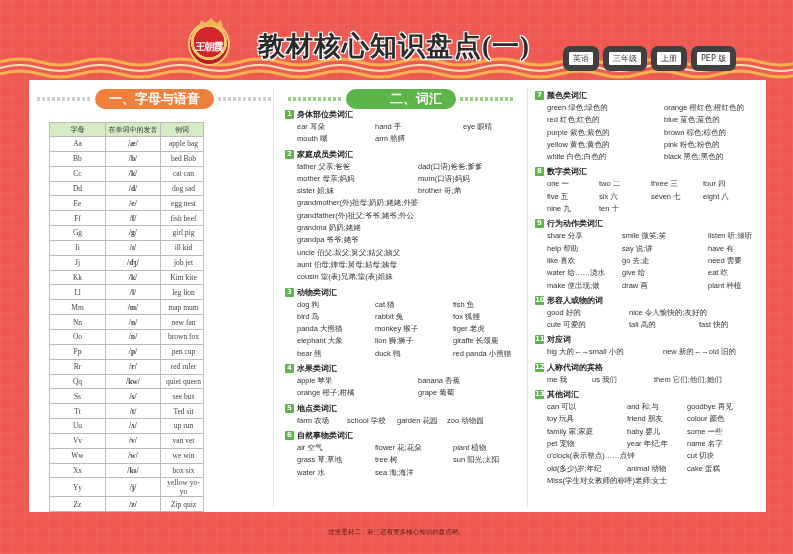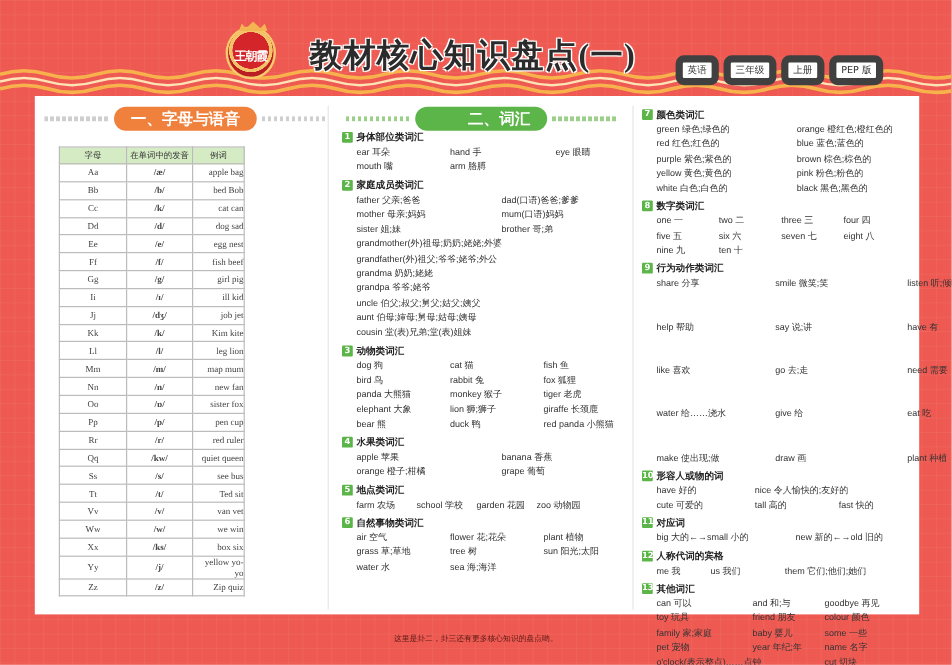--- a/index.html
+++ b/index.html
@@ -75,21 +75,21 @@
   }
   table.letters th {
     background: #d5ebc4; font-family: "DejaVu Sans", sans-serif; font-weight: normal;
     font-size: 7px; height: 14px; border: 1px solid #bbb; color: #333;
   }
   table.letters td {
     height: 14.85px; border: 1px solid #bbb; text-align: center; color: #444;
     font-family: "Liberation Serif", serif; font-size: 7.5px;
   }
   table.letters td.phon { font-weight: bold; }
-  table.letters td.ex { text-align: right; padding-left: 3px; }
+  table.letters td.ex { text-align: center; padding-left: 3px; }
 
   .vocab { position: absolute; font-size: 7px; color: #333; }
   .cat-title {
     display: flex; align-items: center; gap: 3px;
     font-family: "DejaVu Sans", sans-serif; font-weight: bold; font-size: 8px; color: #222;
     margin-top: 3px; margin-bottom: 1px;
   }
   .num {
     display: inline-block; width: 9px; height: 9px; background: #5cb548; color: #fff;
     font-size: 7px; text-align: center; line-height: 9px; border-radius: 1px;
@@ -99,21 +99,21 @@
     display: grid; padding-left: 12px; row-gap: 0px;
     font-family: Liberation Sans, sans-serif; font-size: 7.5px; line-height: 12.3px;
   }
   .w { white-space: nowrap; }
   .g3 { grid-template-columns: 78px 78px auto; }
   .g2 { grid-template-columns: 121px auto; }
   .g4 { grid-template-columns: 50px 50px 50px auto; }
   .g1 { grid-template-columns: auto; }
   .g4b { grid-template-columns: 52px 52px 52px auto; }
   .g3b { grid-template-columns: 82px 70px auto; }
-  .g3c { grid-template-columns: 75px 86px auto; gap: 24px; }
+  .g3c { grid-template-columns: 75px 86px auto; }
   .g3d { grid-template-columns: 45px 62px auto; }
   .g2b { grid-template-columns: 117px auto; }
   .footer {
     position: absolute; left: 0; top: 528px; width: 793px; text-align: center;
     font-size: 6.5px; color: #5a1a15; font-family: "DejaVu Serif", serif;
   }
 </style>
 </head>
 <body>
 
@@ -219,21 +219,21 @@
         <td class="ex">map mum</td>
       </tr>
       <tr>
         <td class="">Nn</td>
         <td class="phon">/n/</td>
         <td class="ex">new fan</td>
       </tr>
       <tr>
         <td class="">Oo</td>
         <td class="phon">/ɒ/</td>
-        <td class="ex">sister fox</td>
+        <td class="ex">brown fox</td>
       </tr>
       <tr>
         <td class="">Pp</td>
         <td class="phon">/p/</td>
         <td class="ex">pen cup</td>
       </tr>
       <tr>
         <td class="">Rr</td>
         <td class="phon">/r/</td>
         <td class="ex">red ruler</td>
@@ -245,20 +245,25 @@
       </tr>
       <tr>
         <td class="">Ss</td>
         <td class="phon">/s/</td>
         <td class="ex">see bus</td>
       </tr>
       <tr>
         <td class="">Tt</td>
         <td class="phon">/t/</td>
         <td class="ex">Ted sit</td>
+      </tr>
+      <tr>
+        <td class="">Uu</td>
+        <td class="phon">/ʌ/</td>
+        <td class="ex">up run</td>
       </tr>
       <tr>
         <td class="">Vv</td>
         <td class="phon">/v/</td>
         <td class="ex">van vet</td>
       </tr>
       <tr>
         <td class="">Ww</td>
         <td class="phon">/w/</td>
         <td class="ex">we win</td>
@@ -448,21 +453,21 @@
       <span class="w">draw 画</span>
       <span class="w">plant 种植</span>
     </div>
   </div>
   <div>
     <div class="cat-title">
         <span class="num">10</span>
         <span>形容人或物的词</span>
       </div>
     <div class="words g3b">
-      <span class="w">have 好的</span>
+      <span class="w">good 好的</span>
       <span class="w" style="grid-column: span 2">nice 令人愉快的;友好的</span>
       <span class="w">cute 可爱的</span>
       <span class="w">tall 高的</span>
       <span class="w">fast 快的</span>
     </div>
   </div>
   <div>
     <div class="cat-title">
         <span class="num">11</span>
         <span>对应词</span>

